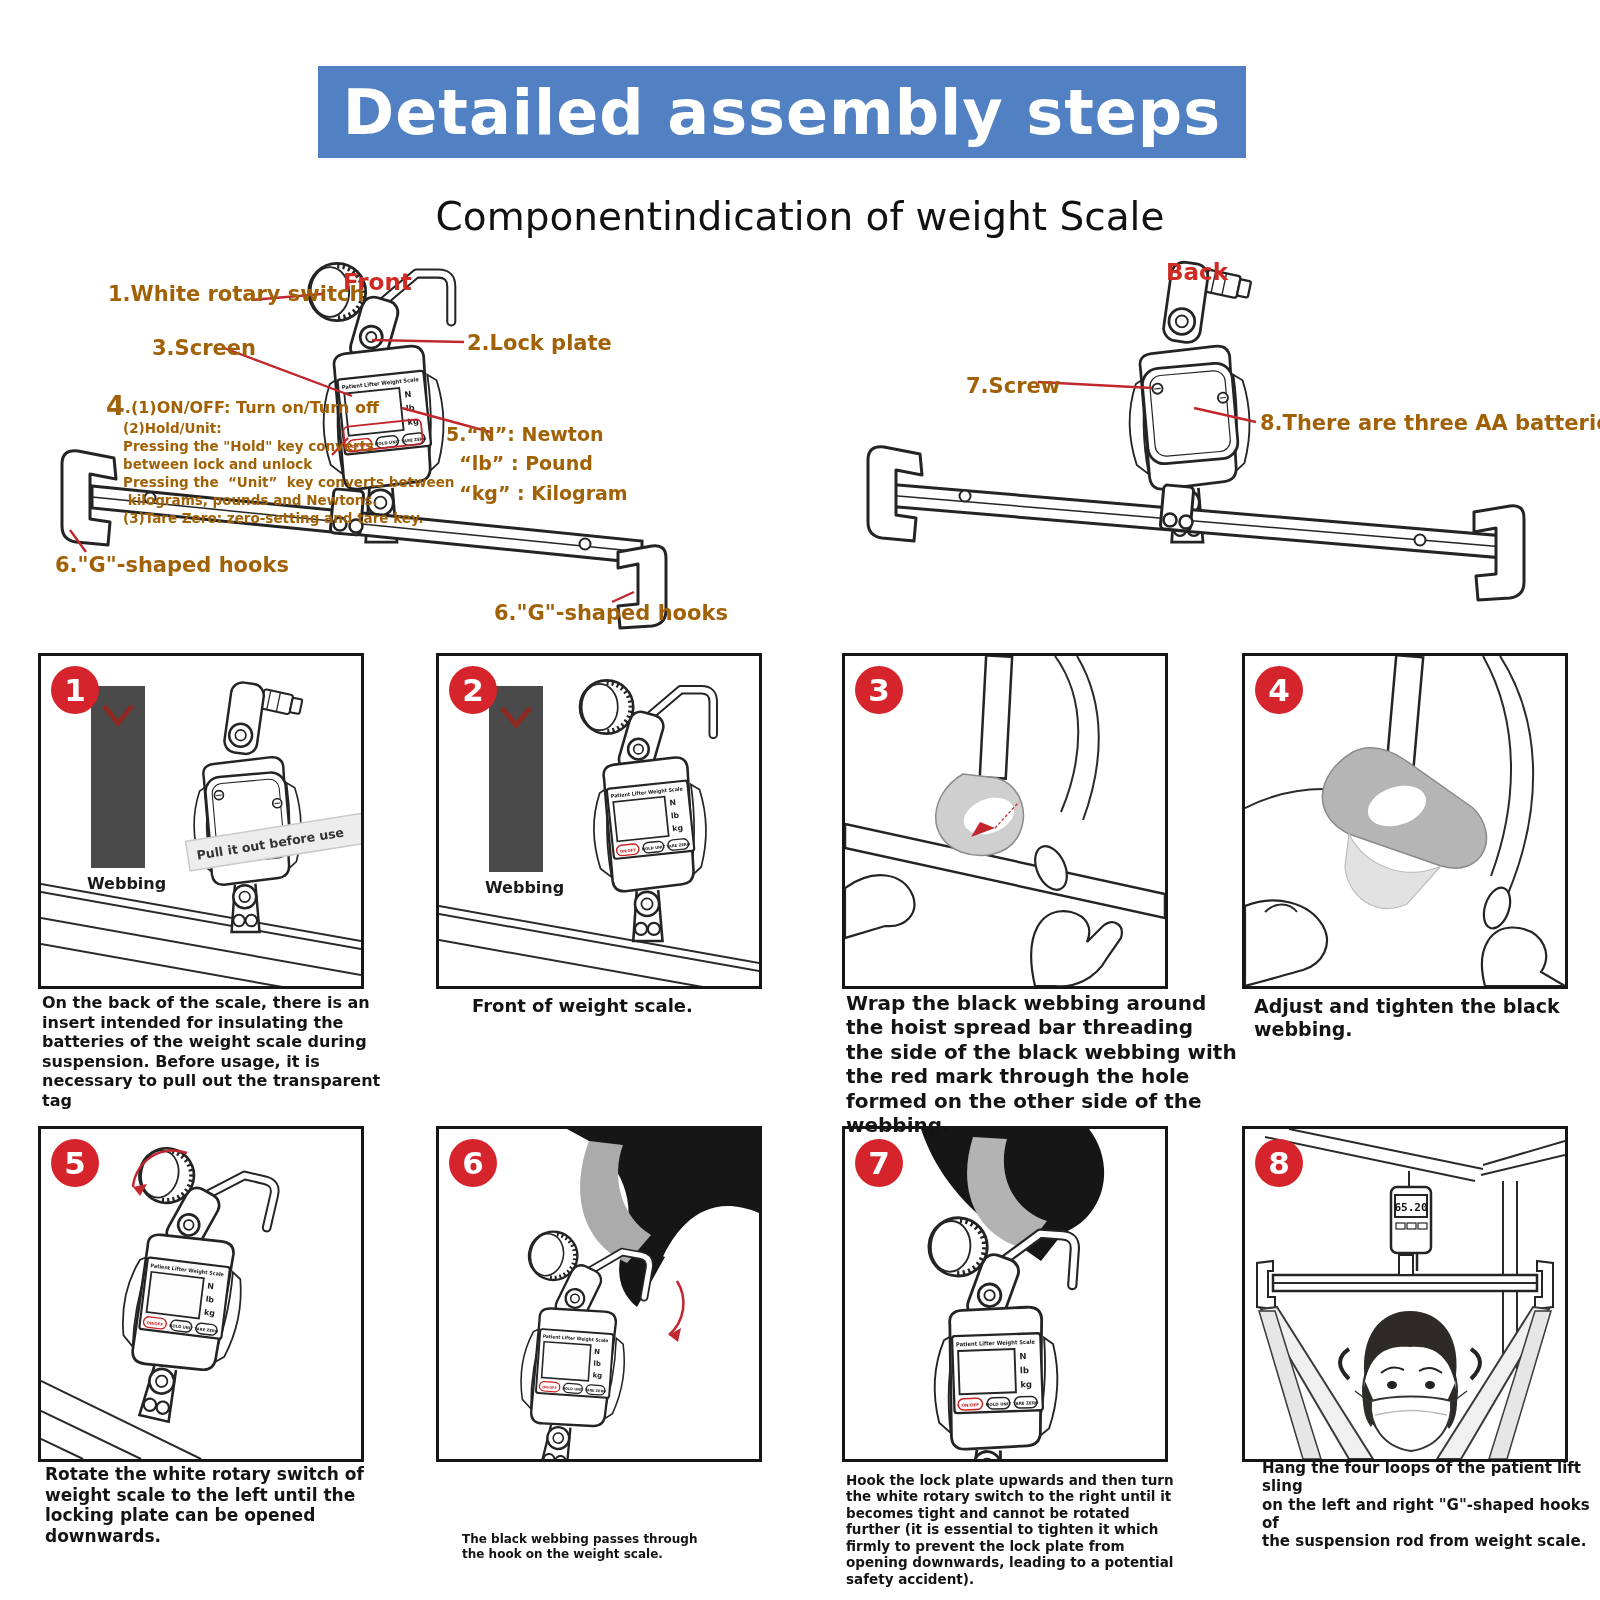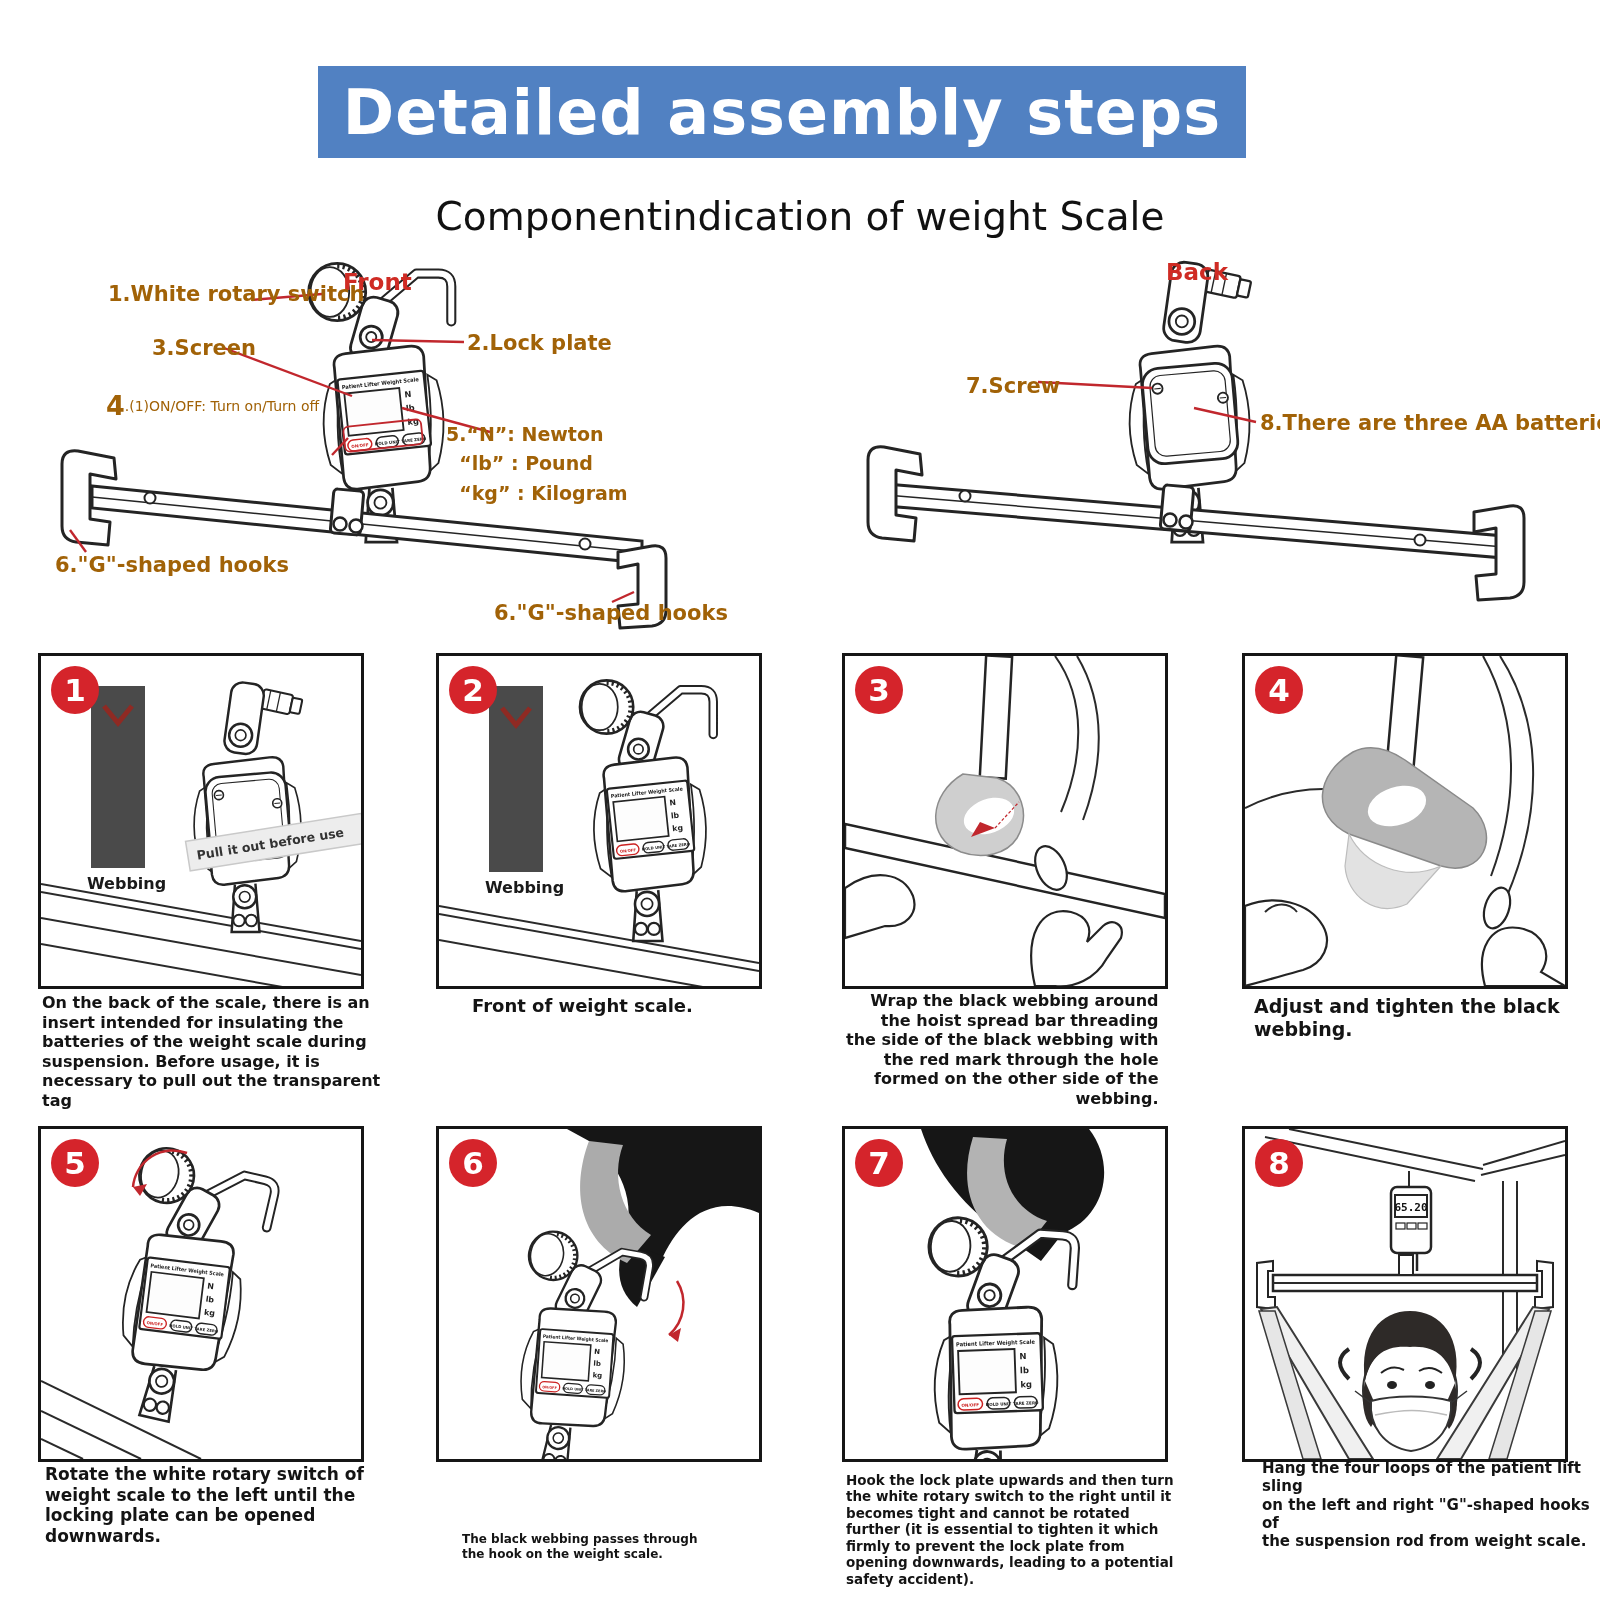--- a/index.html
+++ b/index.html
@@ -10,33 +10,33 @@
           display:flex;align-items:center;justify-content:center;}
   .banner-title{color:#fff;font-size:62px;font-weight:bold;letter-spacing:1px;white-space:nowrap;}
   .subtitle{position:absolute;left:0;top:194px;width:100%;text-align:center;
             font-size:39px;font-weight:normal;color:#111;}
   
   .lbl{position:absolute;font-weight:bold;font-size:21px;color:#a16207;white-space:nowrap;}
   .lbl-red{color:#cf2b24;font-size:23px;}
   .l4{white-space:normal;}
   .l4row{display:flex;align-items:flex-start;}
   .l4num{font-size:27px;font-weight:bold;line-height:1;}
-  .l4first{font-size:14px;font-weight:normal;padding-top:6px;}
+  .l4first{font-size:16px;font-weight:bold;padding-top:6px;}
   .l4rest{font-size:13.5px;font-weight:bold;line-height:1.34;white-space:pre;margin-left:17px;}
   .l5{font-size:19px;font-weight:bold;line-height:1.55;white-space:pre;margin-left:14px;}
   
   .panel{position:absolute;width:320px;height:330px;border:3px solid #161616;background:#fff;}
   .badge{position:absolute;left:10px;top:10px;width:48px;height:48px;border-radius:50%;
          background:#d5242b;color:#fff;font-size:31px;font-weight:bold;
          display:flex;align-items:center;justify-content:center;z-index:5;}
   .art{position:absolute;left:0;top:0;width:100%;height:100%;}
   .cap{position:absolute;font-weight:bold;color:#141414;line-height:1.22;white-space:pre-line;}
   .cap-1{left:42px;top:993px;font-size:16px;}
   .cap-2{left:472px;top:995px;font-size:18px;}
-  .cap-3{left:846px;top:991px;font-size:16px;text-align:right;}
+  .cap-3{left:846px;top:991px;font-size:20px;}
   .cap-4{left:1254px;top:995px;font-size:19px;}
   .cap-5{left:45px;top:1464px;font-size:17px;}
   .cap-6{left:462px;top:1532px;font-size:12px;}
   .cap-7{left:846px;top:1456px;font-size:13.5px;margin-top:16px;}
   .cap-8{left:1262px;top:1459px;font-size:15px;}
   
   .brand{font-size:6px;font-weight:bold;fill:#242424;}
   .unit{font-size:9px;font-weight:bold;fill:#242424;}
   .btn{font-size:4.4px;font-weight:bold;fill:#242424;text-anchor:middle;}
   .btn-red{fill:#cc2222;}
@@ -171,20 +171,26 @@
 
   <div class="lbl lbl-red" style="left:343px;top:269px">Front</div>
   <div class="lbl" style="left:108px;top:282px">1.White rotary switch</div>
   <div class="lbl" style="left:152px;top:336px">3.Screen</div>
   <div class="lbl" style="left:467px;top:331px">2.Lock plate</div>
   <div class="lbl l4" style="left:106px;top:392px">
     <div class="l4row">
       <span class="l4num">4</span>
       <span class="l4first">.(1)ON/OFF: Turn on/Turn off</span>
     </div>
+    <div class="l4rest">(2)Hold/Unit:
+Pressing the "Hold" key converts
+between lock and unlock
+Pressing the  “Unit”  key converts between
+ kilograms, pounds and Newtons.
+(3)Tare Zero: zero-setting and tare key.</div>
   </div>
   <div class="lbl l5" style="left:432px;top:420px">5.“N”: Newton
   “lb” : Pound
   “kg” : Kilogram</div>
   <div class="lbl" style="left:55px;top:553px">6."G"-shaped hooks</div>
   <div class="lbl" style="left:494px;top:601px">6."G"-shaped hooks</div>
   <div class="lbl lbl-red" style="left:1166px;top:259px">Back</div>
   <div class="lbl" style="left:966px;top:374px">7.Screw</div>
   <div class="lbl" style="left:1260px;top:411px">8.There are three AA batteries</div>
 

